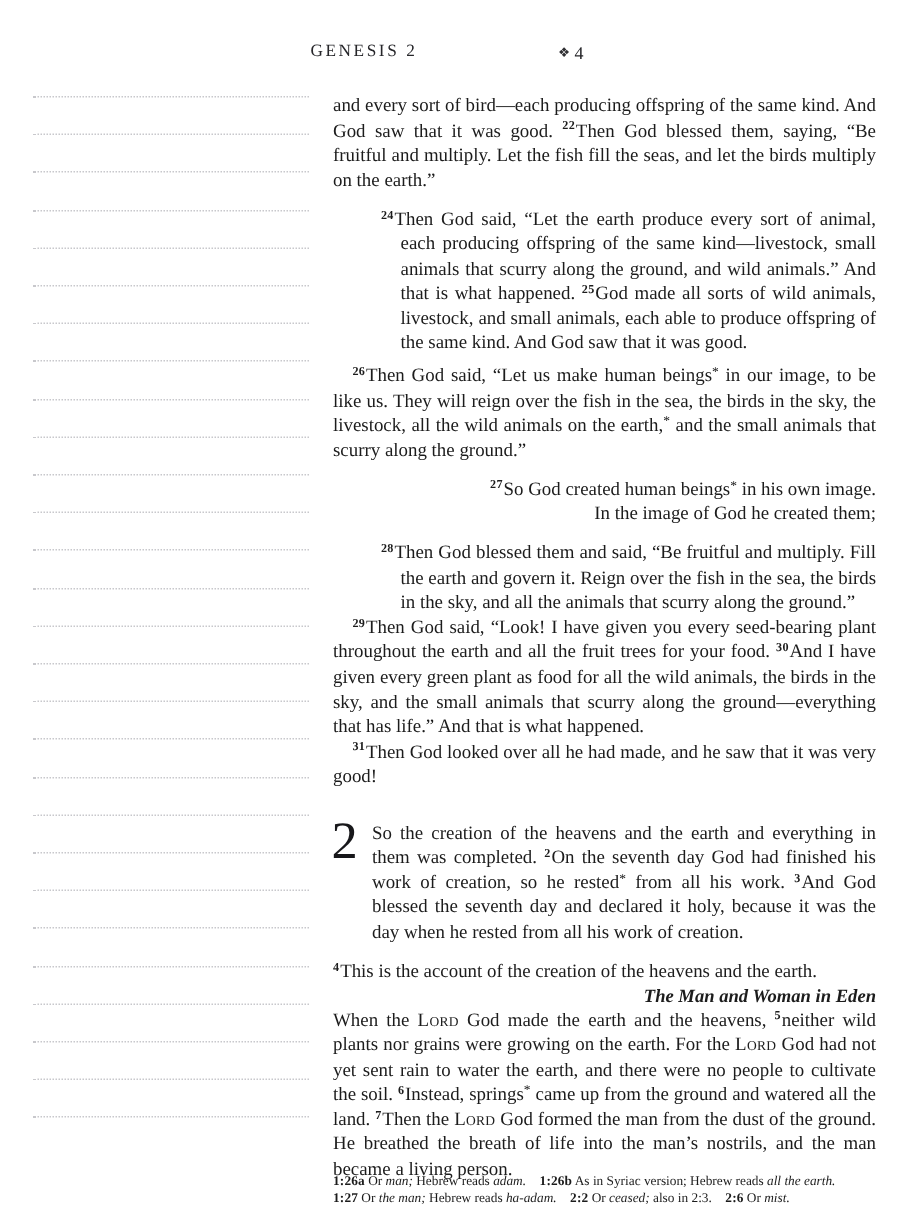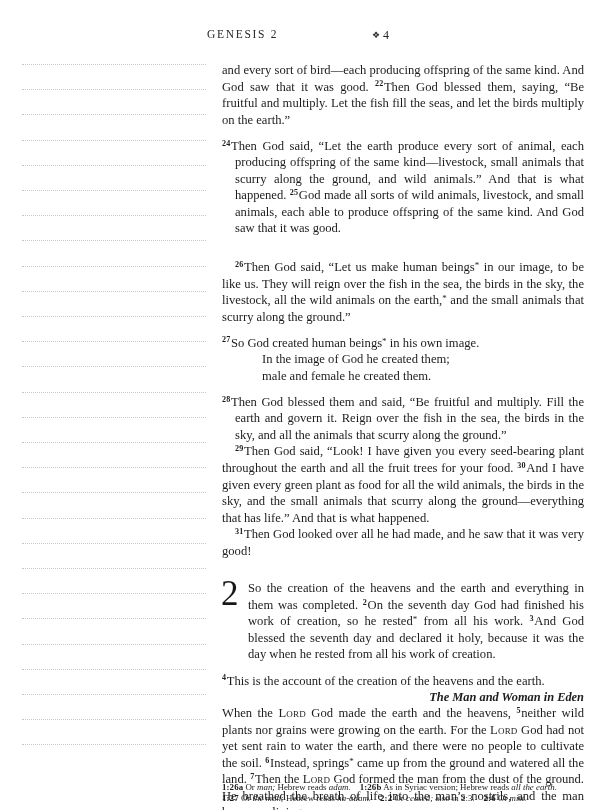--- a/index.html
+++ b/index.html
@@ -79,23 +79,24 @@
     font-size: 12.6px;
     line-height: 16.55px;
     text-align: justify;
     text-indent: 0;
     hyphens: none;
   }
   p.ind { text-indent: 13px; }
   p.hang {
     padding-left: 13px;
     text-indent: -13px;
+    margin-left: 32px;
   }
   p.gap { margin-top: 9.5px; }
-  p.gap-sm { margin-top: 22px; }
+  p.gap-sm { margin-top: 5px; }
 
   sup.vn {
     font-size: 8.1px;
     vertical-align: 4.2px;
     line-height: 0;
     font-weight: 600;
     letter-spacing: 0.2px;
     padding-right: 0.5px;
   }
   sup.fn {
@@ -107,20 +108,21 @@
     font-variant: small-caps;
     font-size: 12.6px;
     letter-spacing: 0.2px;
   }
 
   
   .poetry {
     margin-top: 9.5px;
     font-size: 12.6px;
     line-height: 16.55px;
+    text-align: right;
   }
   .poetry .pl {
     padding-left: 22px;
     text-indent: -22px;
     white-space: nowrap;
   }
   .poetry .pl2 {
     padding-left: 40px;
     white-space: nowrap;
   }
@@ -218,21 +220,20 @@
   <p class="bp"><span>and every sort of bird—each producing offspring of the same kind. And God saw that it was good. </span><sup class="vn">22</sup><span>Then God blessed them, saying, “Be fruitful and multiply. Let the fish fill the seas, and let the birds multiply on the earth.”</span></p>
 
 
   <p class="bp hang gap"><sup class="vn">24</sup><span>Then God said, “Let the earth produce every sort of animal, each producing offspring of the same kind—livestock, small animals that scurry along the ground, and wild animals.” And that is what happened. </span><sup class="vn">25</sup><span>God made all sorts of wild animals, livestock, and small animals, each able to produce offspring of the same kind. And God saw that it was good.</span></p>
 
   <p class="bp ind gap-sm"><sup class="vn">26</sup><span>Then God said, “Let us make human beings</span><sup class="fn">*</sup><span> in our image, to be like us. They will reign over the fish in the sea, the birds in the sky, the livestock, all the wild animals on the earth,</span><sup class="fn">*</sup><span> and the small animals that scurry along the ground.”</span></p>
 
   <div class="poetry">
     <div class="pl"><sup class="vn">27</sup><span>So God created human beings</span><sup class="fn">*</sup><span> in his own image.</span></div>
     <div class="pl2">In the image of God he created them;</div>
-    <div class="pl2">male and female he created them.</div>
   </div>
 
   <p class="bp hang gap"><sup class="vn">28</sup><span>Then God blessed them and said, “Be fruitful and multiply. Fill the earth and govern it. Reign over the fish in the sea, the birds in the sky, and all the animals that scurry along the ground.”</span></p>
 
   <p class="bp ind"><sup class="vn">29</sup><span>Then God said, “Look! I have given you every seed-bearing plant throughout the earth and all the fruit trees for your food. </span><sup class="vn">30</sup><span>And I have given every green plant as food for all the wild animals, the birds in the sky, and the small animals that scurry along the ground—everything that has life.” And that is what happened.</span></p>
 
   <p class="bp ind"><sup class="vn">31</sup><span>Then God looked over all he had made, and he saw that it was very good!</span></p>
 
 
   <div class="chapter">

